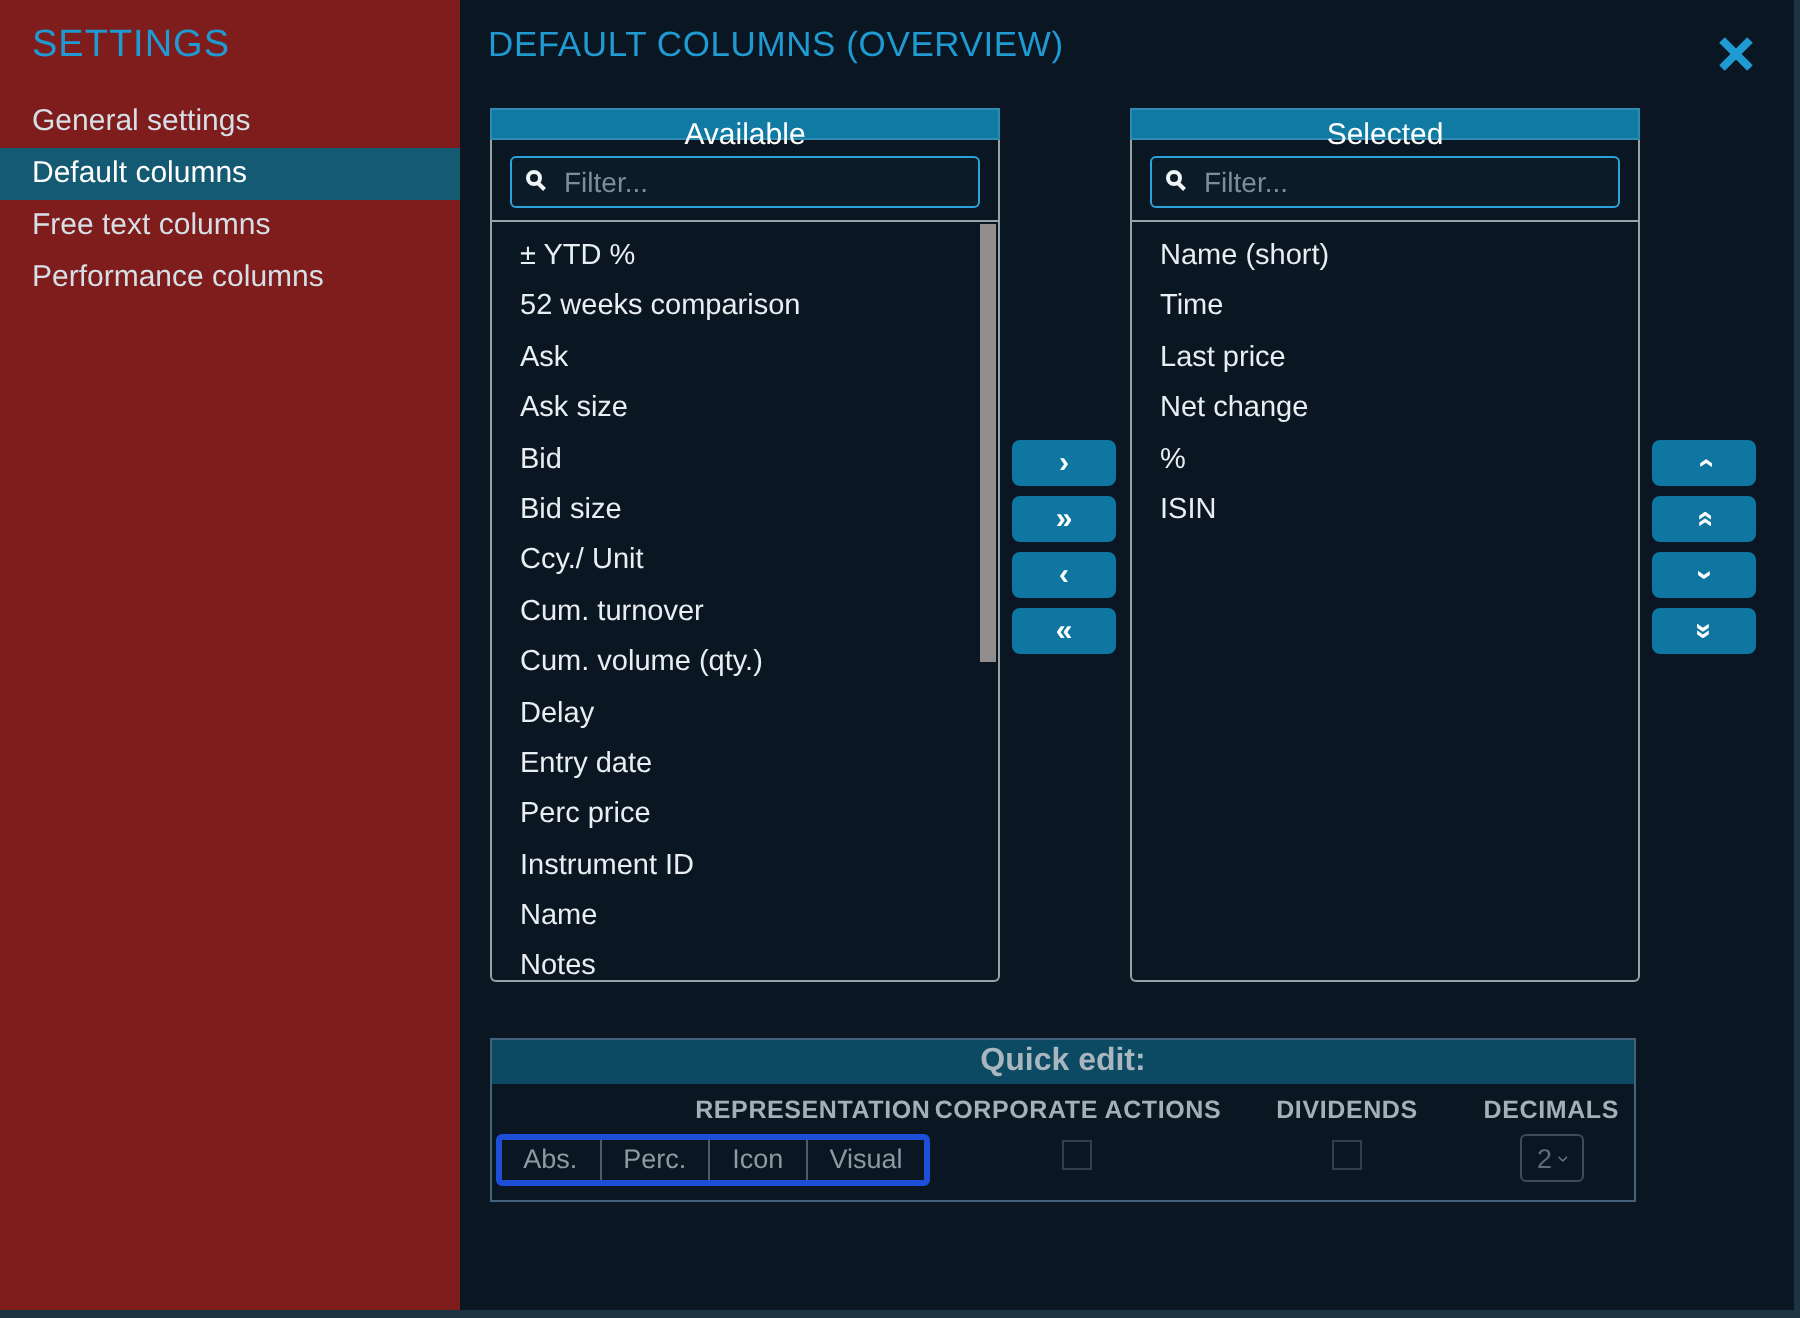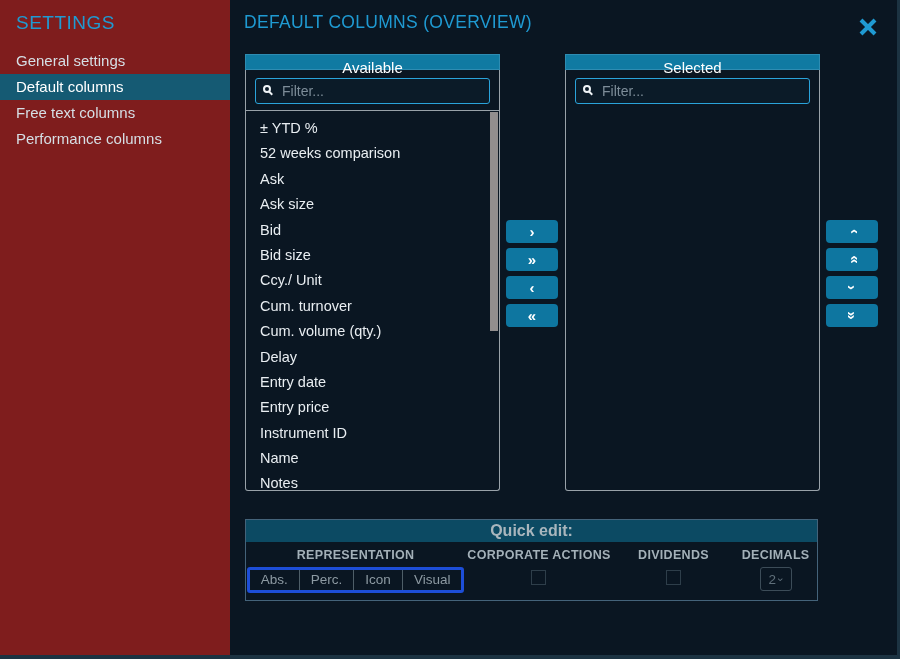--- a/index.html
+++ b/index.html
@@ -109,21 +109,21 @@
   .quick-edit {
     position:absolute; left:245px; top:519px; width:573px; height:82px;
     border:1px solid #44637a;
   }
   .qe-header {
     height:22px; line-height:22px; text-align:center;
     background:#0c4a63; color:#a9b6bd; font-weight:700; font-size:16px;
   }
   .qe-row { display:flex; height:60px; }
   .qe-col { display:flex; flex-direction:column; align-items:center; }
-  .qe-col-rep { width:220px; }
+  .qe-col-rep { width:220px;align-items:flex-end; }
   .qe-col-ca  { width:148px; }
   .qe-col-div { width:122px; }
   .qe-col-dec { width:83px; }
   .qe-label {
     margin-top:6px; font-size:12.5px; font-weight:700;
     color:#a3b0b8; letter-spacing:0.3px; white-space:nowrap;
   }
   .seg-group {
     margin-top:5px; display:inline-flex;
     border:3px solid #1d4ed8; border-radius:3px; overflow:hidden;
@@ -180,21 +180,21 @@
         <div class="list-item">52 weeks comparison</div>
         <div class="list-item">Ask</div>
         <div class="list-item">Ask size</div>
         <div class="list-item">Bid</div>
         <div class="list-item">Bid size</div>
         <div class="list-item">Ccy./ Unit</div>
         <div class="list-item">Cum. turnover</div>
         <div class="list-item">Cum. volume (qty.)</div>
         <div class="list-item">Delay</div>
         <div class="list-item">Entry date</div>
-        <div class="list-item">Entry price</div>
+        <div class="list-item">Perc price</div>
         <div class="list-item">Instrument ID</div>
         <div class="list-item">Name</div>
         <div class="list-item">Notes</div>
       </div>
     <div class="scrollbar">
       <div class="thumb"></div>
     </div>
   </div>
 </section>
 
@@ -211,20 +211,28 @@
   <span class="glyph">«</span>
 </button>
 
 <section class="panel panel-selected">
   <div class="panel-header">Selected</div>
   <div class="panel-body">
     <div class="filter-row">
       <span class="mag"></span>
       <input class="filter-input" type="text" placeholder="Filter..." style="">
     </div>
+    <div class="list">
+        <div class="list-item">Name (short)</div>
+        <div class="list-item">Time</div>
+        <div class="list-item">Last price</div>
+        <div class="list-item">Net change</div>
+        <div class="list-item">%</div>
+        <div class="list-item">ISIN</div>
+      </div>
   </div>
 </section>
 
 <button class="xfer-btn col-reorder row-1">
   <span class="glyph rot-up">›</span>
 </button>
 <button class="xfer-btn col-reorder row-2">
   <span class="glyph rot-up">»</span>
 </button>
 <button class="xfer-btn col-reorder row-3">

